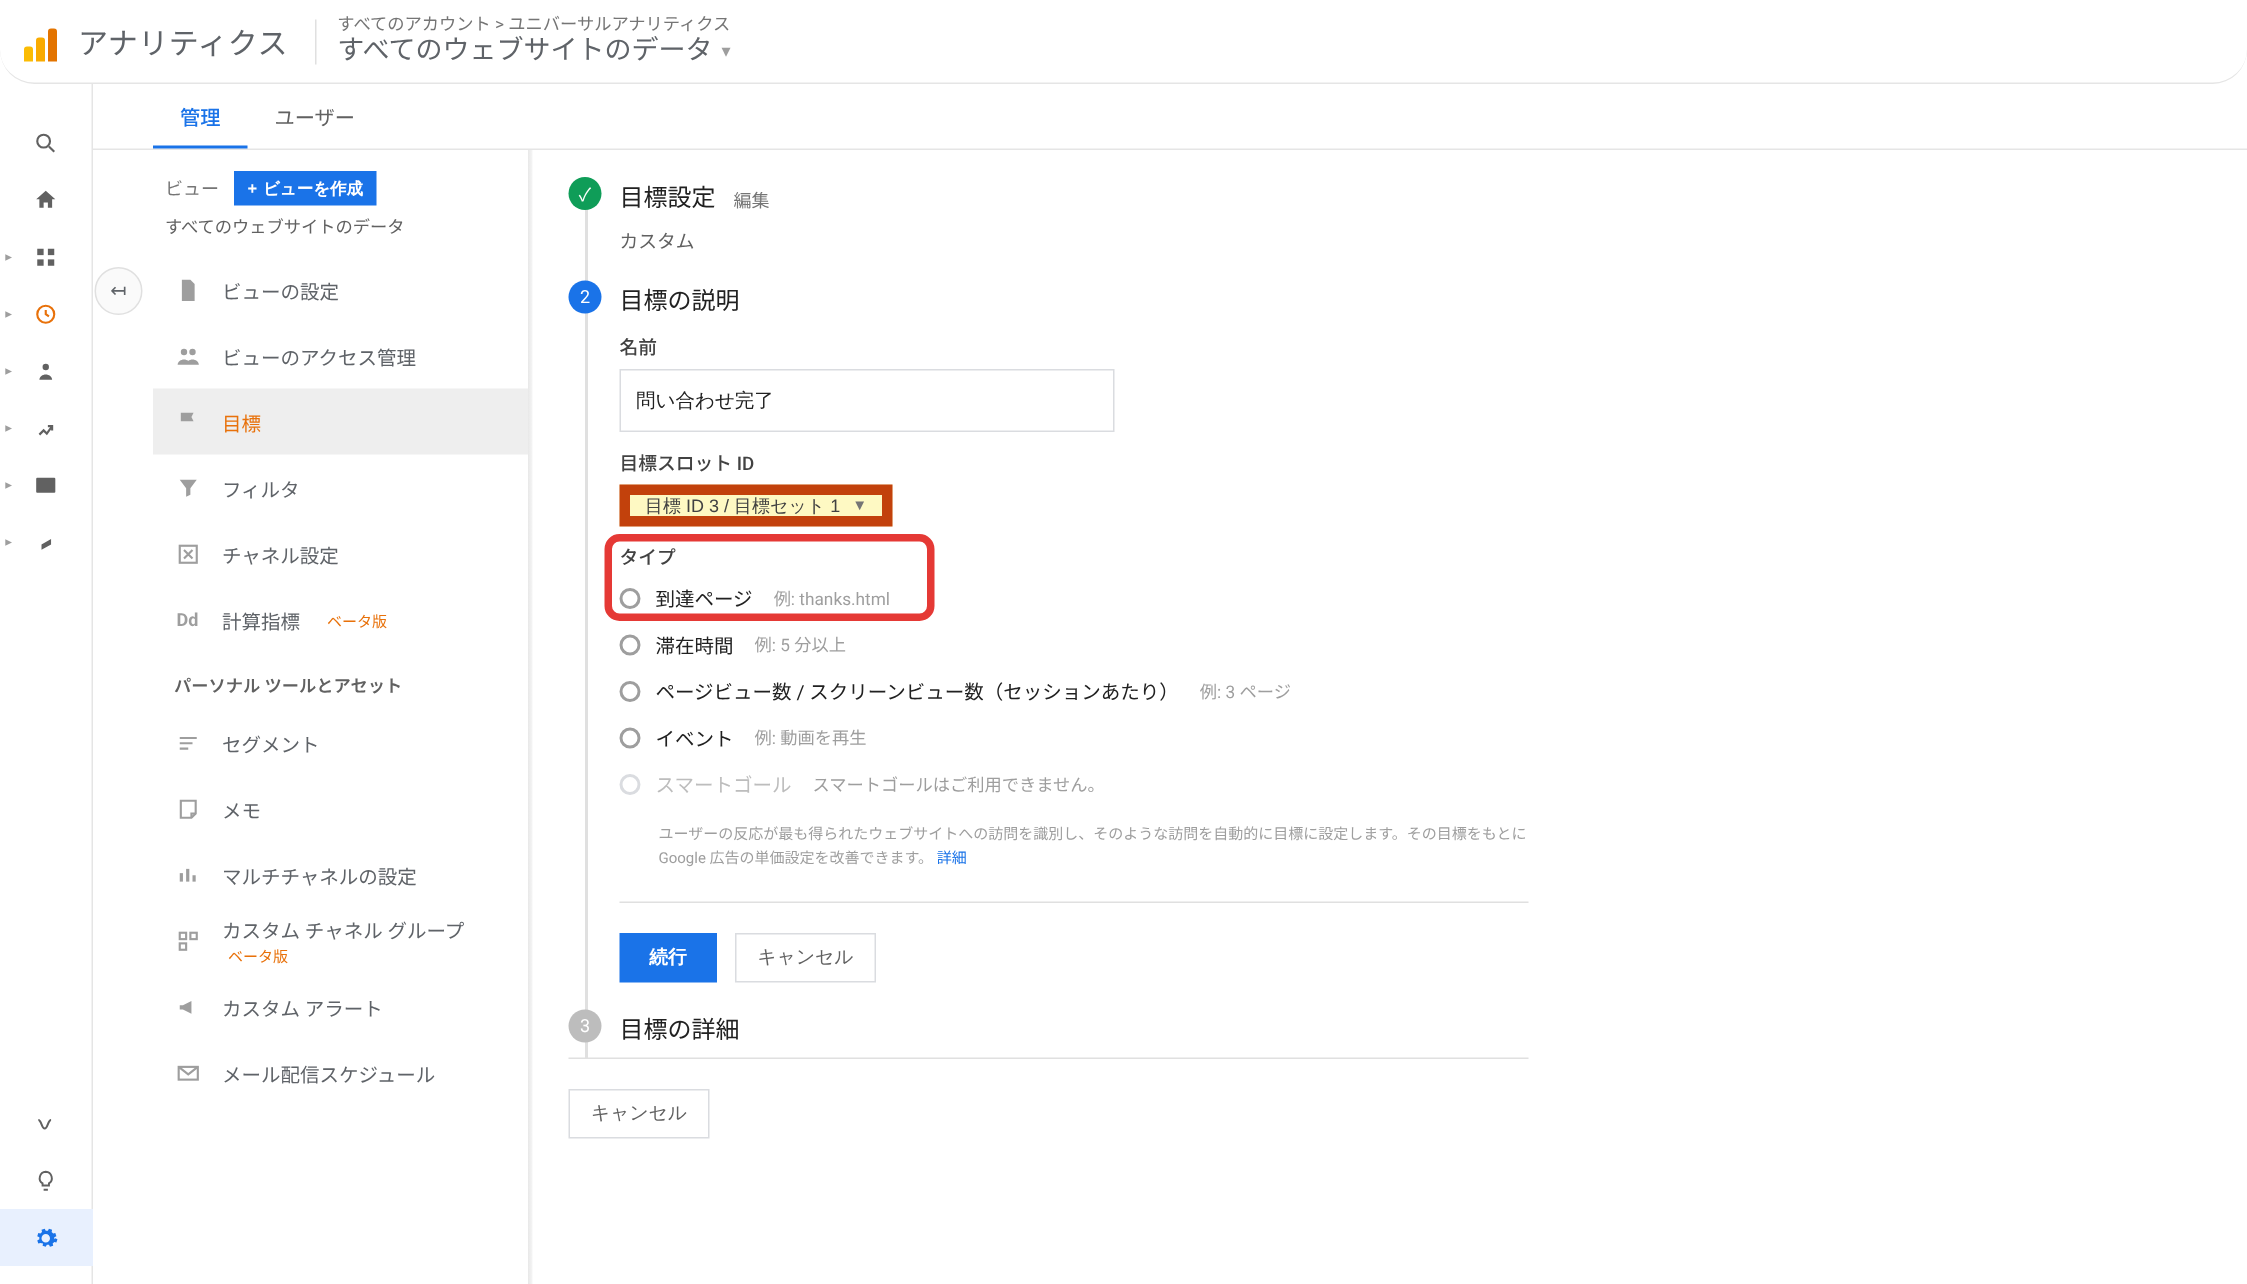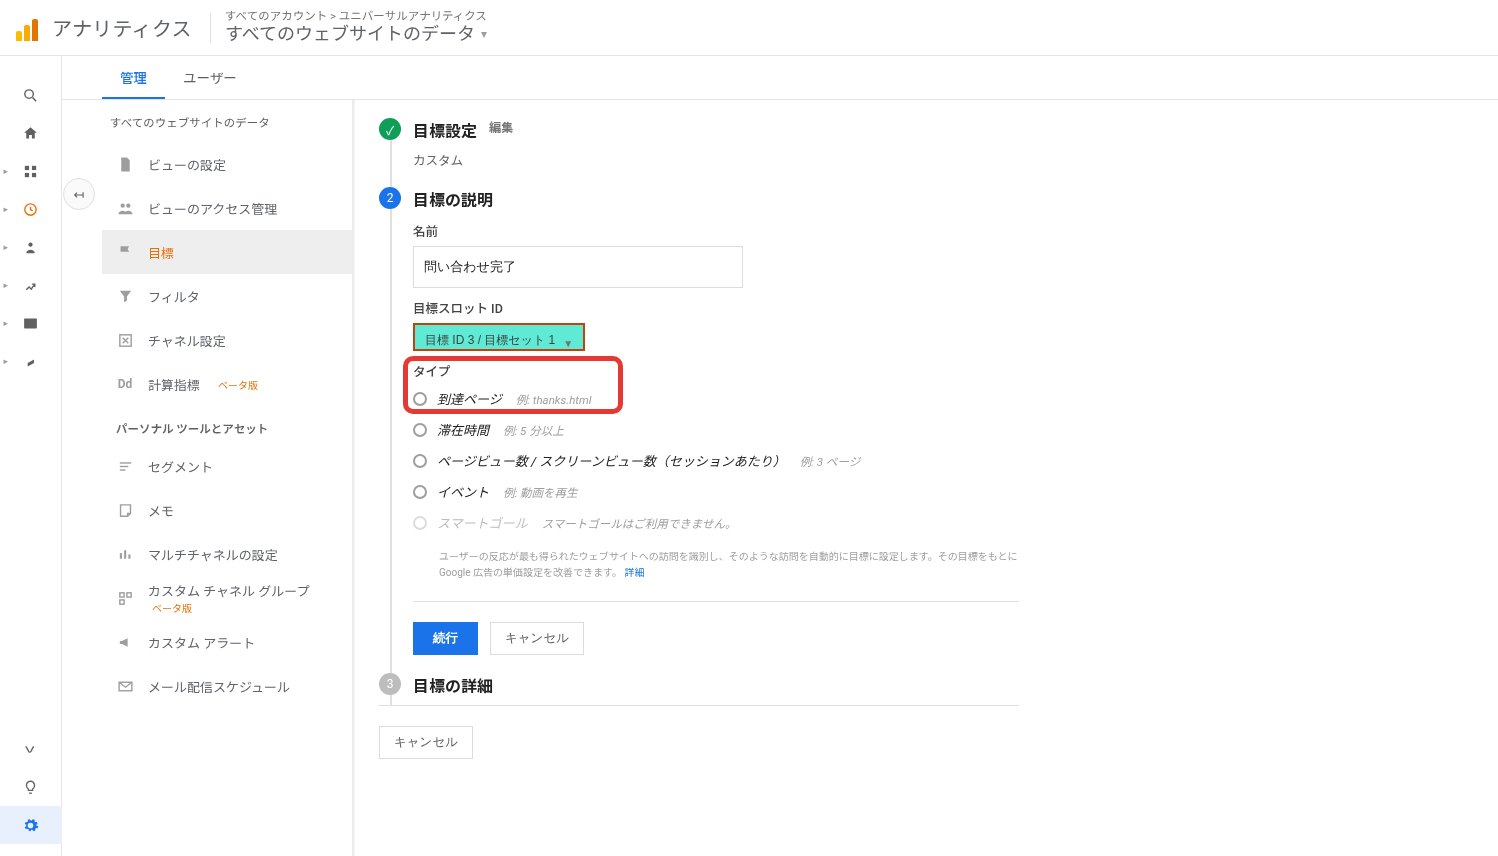--- a/index.html
+++ b/index.html
@@ -1,21 +1,21 @@
 <!DOCTYPE html>
 <html><head>
 <meta charset="utf-8">
 <style>
 * { box-sizing: border-box; margin: 0; padding: 0; }
 body { font-family: Roboto, "Noto Sans JP", Arial, sans-serif; font-size: 13px; color: #212121; background: #fff; overflow: hidden; }
 
 
 .app-header {
   height: 56px; display: flex; align-items: center; padding: 0 16px;
-  border-bottom: 1px solid #e5e5e5; background: #fff;
+  border-bottom: 1px solid #e5e5e5; background: #fff; border-radius: 23px;
 }
 .logo { width: 26px; height: 26px; display: flex; align-items: flex-end; gap: 2px; margin-right: 10px; }
 .logo .b1 { width: 6px; height: 10px; background: #fbbc04; border-radius: 2px 2px 0 0; }
 .logo .b2 { width: 6px; height: 16px; background: #f9ab00; border-radius: 2px 2px 0 0; }
 .logo .b3 { width: 6px; height: 22px; background: #e37400; border-radius: 2px 2px 0 0; }
 .app-title { font-size: 20px; color: #5f6368; letter-spacing: .3px; margin-right: 18px; }
 .vsep { width: 1px; height: 30px; background: #e0e0e0; margin-right: 14px; }
 .bc-block { line-height: 1.25; }
 .bc-top { font-size: 11.5px; color: #757575; }
 .bc-main { font-size: 18px; color: #5f6368; display: flex; align-items: center; }
@@ -63,32 +63,32 @@
 .col-div { width: 3px; background: linear-gradient(to right, #e8e8e8, #f5f5f5); }
 
 
 .editor { flex: 1; padding: 18px 24px; overflow-y: auto; }
 .stepper { max-width: 640px; position: relative; }
 .step-line { position: absolute; left: 11px; top: 10px; bottom: 0; width: 2px; background: #e0e0e0; }
 .step { position: relative; padding-left: 34px; margin-bottom: 18px; }
 .step .sbadge { position: absolute; left: 0; top: 0; width: 22px; height: 22px; border-radius: 50%; display:flex; align-items:center; justify-content:center; font-size: 12px; color:#fff; background:#bdbdbd; z-index:1; }
 .step .sbadge.done { background:#0f9d58; }
 .step .sbadge.active { background:#1a73e8; }
-.step .stitle { font-size: 16px; color:#212121; display:flex; align-items:flex-start; gap:12px; min-height:22px;font-weight:bold; }
+.step .stitle { font-size: 16px; color:#212121; display:flex; align-items:flex-end; gap:12px; min-height:22px; }
 .step .stitle .editlink { font-size: 12px; color:#757575; cursor:pointer; }
 .step .sdesc { font-size: 12.5px; color:#616161; margin-top: 8px; }
 
 .form-block { margin-top: 10px; }
 .flabel { font-size: 12.5px; color:#424242; font-weight:500; margin: 10px 0 6px; }
 .tinput { width: 330px; height: 42px; border: 1px solid #dadce0; padding: 0 10px; font-size: 13px; color:#212121; }
-.slot-btn { display:inline-flex; align-items:flex-end; gap:8px; height: 28px; border:2px solid #c2410c; background:#5eead4; padding: 0 10px; font-size: 12px; color:#424242; cursor:pointer; }
+.slot-btn { display:inline-flex; align-items:center; gap:8px; height: 28px; border:7px solid #c2410c; background:#fef9c3; padding: 0 10px; font-size: 12px; color:#424242; cursor:pointer; }
 .slot-btn .caret { font-size: 10px; color:#757575; }
 
 .radio-list { display:flex; flex-direction:column; gap:6px; margin-top:6px; }
-.radio-row { display:flex; align-items:center; gap:10px; font-size:13px; color:#212121; position:relative; padding:3px 0;font-style:italic; }
+.radio-row { display:flex; align-items:center; gap:10px; font-size:13px; color:#212121; position:relative; padding:3px 0; }
 .radio-row .rdot { width:14px; height:14px; border:2px solid #9e9e9e; border-radius:50%; flex-shrink:0; }
 .radio-row .hint { font-size:11.5px; color:#9e9e9e; margin-left:4px; }
 .radio-row.disabled { color:#bdbdbd; }
 .radio-row.disabled .rdot { border-color:#dadce0; }
 .highlight-box { position:absolute; border:5px solid #e53935; border-radius:10px; left:-10px; right: auto; width: 220px; top:-30px; height:58px; pointer-events:none; }
 
 .smartgoal-note { font-size:10px; color:#9e9e9e; line-height:1.6; margin:8px 0 0 26px; }
 .smartgoal-note a { color:#1a73e8; cursor:pointer; }
 
 .hr { height:1px; background:#e0e0e0; margin:20px 0; }
@@ -194,20 +194,27 @@
 
     <div class="tabs-row">
       <div class="tab active">管理</div>
       <div class="tab">ユーザー</div>
     </div>
 
     <div class="admin-area">
 
       <div class="admin-col">
         <div class="back-chip">↤</div>
+        <div class="col-hdr-row">
+          <span class="hdr-label">ビュー</span>
+          <button class="create-btn">
+              <span class="plus">+</span>
+              <span>ビューを作成</span>
+            </button>
+        </div>
         <div class="col-sub">すべてのウェブサイトのデータ</div>
 
         <div class="nav-list">
           <div class="nav-item">
               <span class="ni-ico">
                 <svg viewBox="0 0 24 24" fill="currentColor">
                   <path d="M6 2h8l4 4v16H6z"></path>
                 </svg>
               </span>
               <span>ビューの設定</span>

